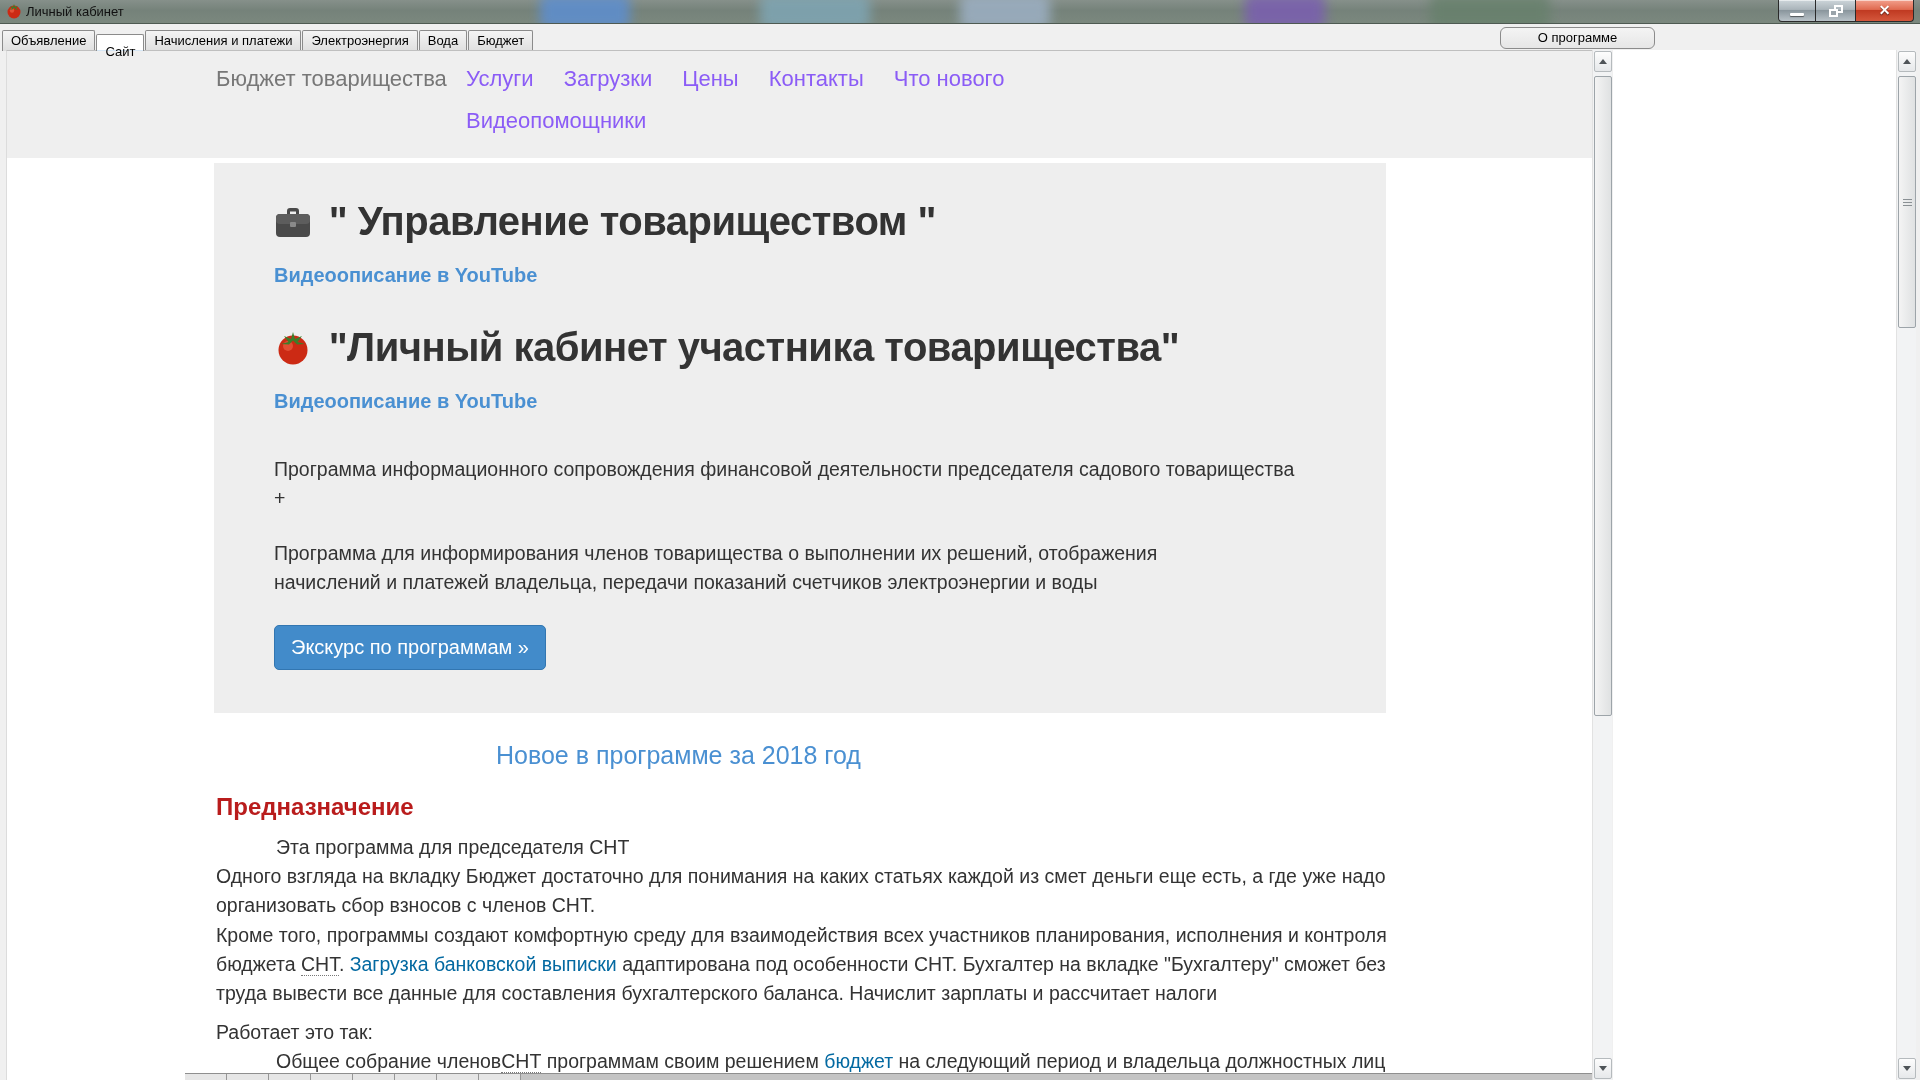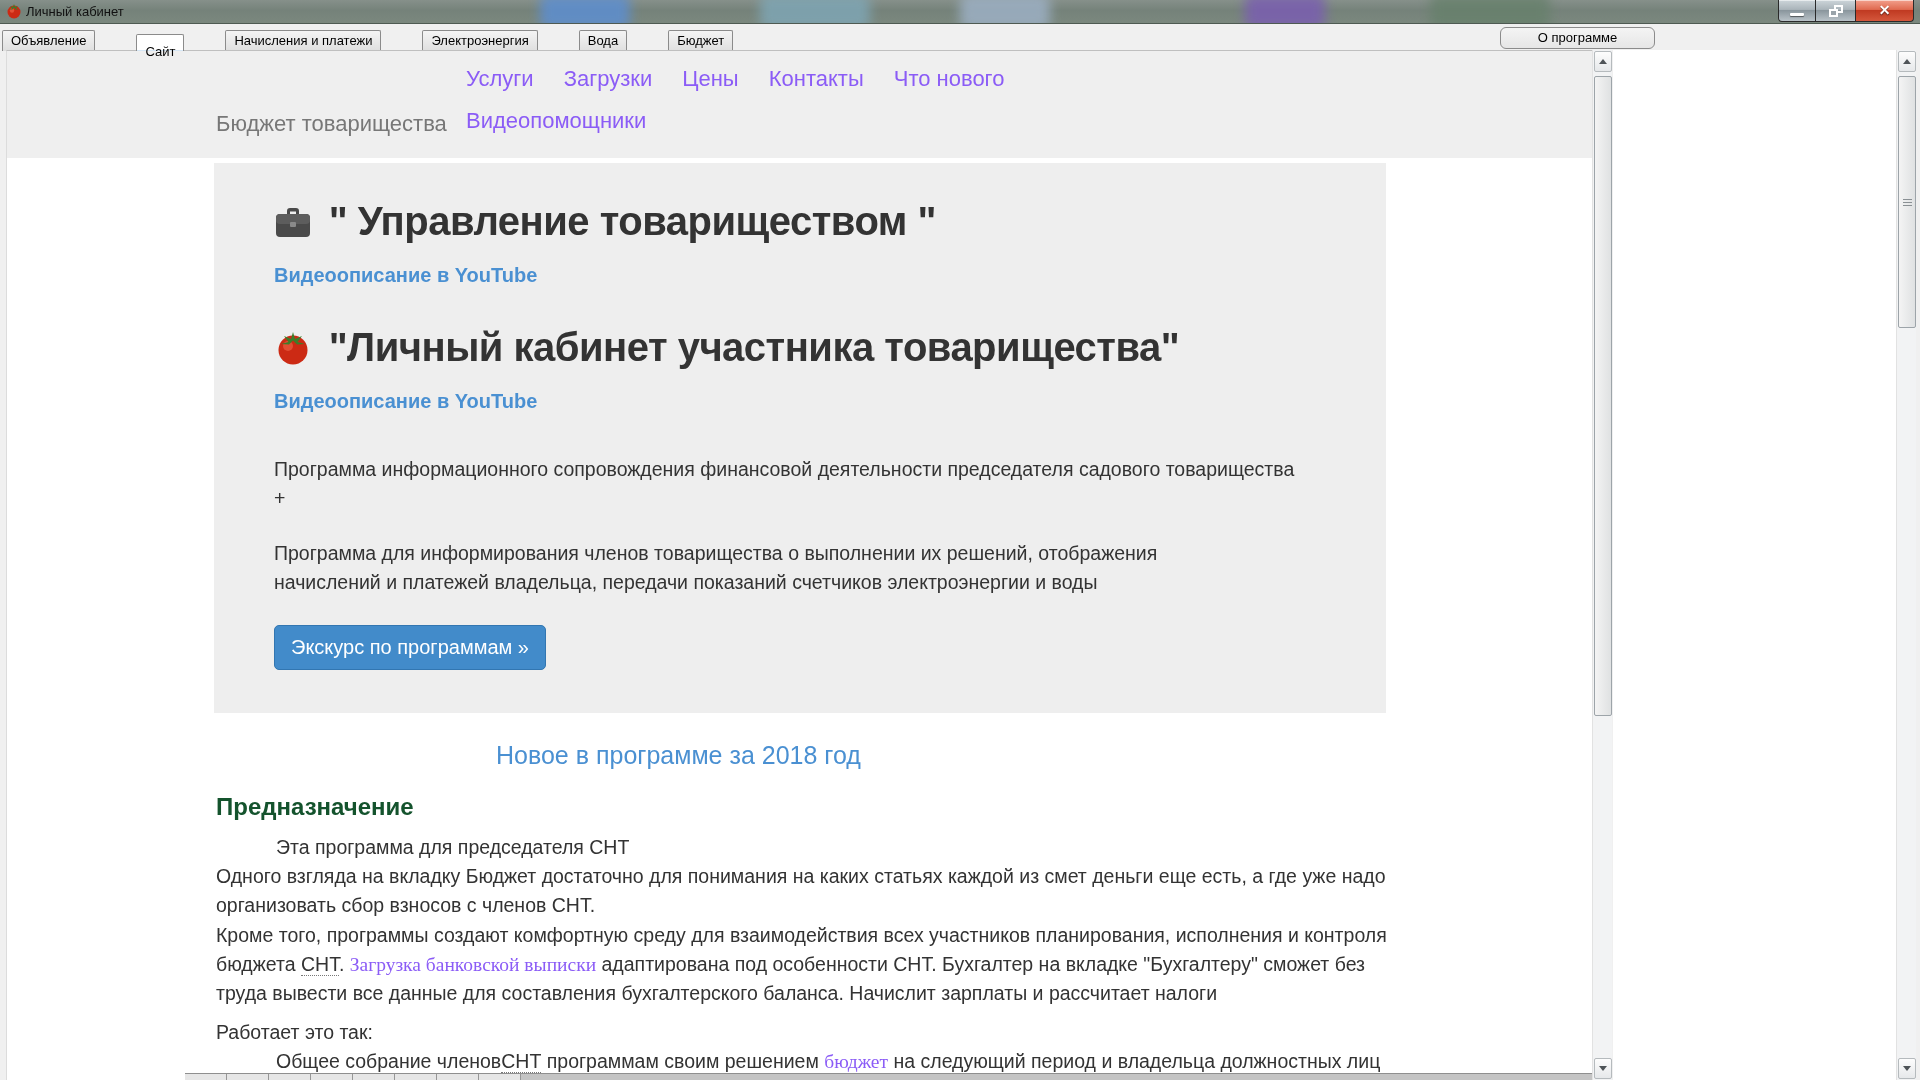--- a/index.html
+++ b/index.html
@@ -32,55 +32,55 @@
     background:linear-gradient(180deg,#f2a08d 0%,#e06a50 45%,#c03a22 50%,#d4573c 100%); }
   .min-glyph { width:14px; height:3px; background:#fff; border-radius:1px; margin-top:8px;
     box-shadow:0 1px 1px rgba(0,0,0,.5); }
   .restore-glyph { position:relative; width:14px; height:12px; }
   .restore-glyph .r1 { position:absolute; right:0; top:0; width:9px; height:8px; border:2px solid #fff; }
   .restore-glyph .r2 { position:absolute; left:0; bottom:0; width:9px; height:8px; border:2px solid #fff; background:#9aa4aa; }
   .close-glyph { color:#fff; font-size:14px; font-weight:bold; text-shadow:0 1px 1px rgba(0,0,0,.6); margin-top:-2px; }
 
   
   .form-bg { position:absolute; left:0; top:24px; width:1920px; height:1056px; background:#f0f0f0; }
-  .tabstrip { position:absolute; left:2px; top:28px; height:23px; display:flex; align-items:flex-end;gap:40px; }
+  .tabstrip { position:absolute; left:2px; top:28px; height:23px; display:flex; align-items:flex-end; }
   .tab { height:21px; padding:2px 8px 0 8px; font-size:13px; color:#000;
     background:linear-gradient(180deg,#f4f4f4,#dfdfdf); border:1px solid #8b8b8b;
     border-bottom:none; border-top-left-radius:2px; border-top-right-radius:2px; margin-right:1px;
     white-space:nowrap; }
   .tab.active { height:17px; padding-top:9px; background:#ffffff; position:relative; z-index:3;
     margin-top:-4px; box-shadow:0 -1px 0 #d5e6f5 inset; }
   .about-btn { position:absolute; left:1500px; top:27px; width:155px; height:22px;
     background:linear-gradient(180deg,#f4f4f4,#e6e6e6); border:1px solid #8b8b8b; border-radius:6px;
     font-size:13px; color:#000; text-align:center; line-height:20px; }
 
   
   .browser { position:absolute; left:6px; top:50px; width:1586px; height:1030px;
     background:#ffffff; border-top:1px solid #bfbfbf; border-left:1px solid #dcdcdc; overflow:hidden; }
 
   .site-nav { position:absolute; left:0; top:0; width:1586px; height:107px; background:#efefef; }
-  .nav-brand { position:absolute; left:209px; top:15px; font-size:22px; color:#777; white-space:nowrap; cursor:pointer;margin-top:45px; }
+  .nav-brand { position:absolute; left:209px; top:15px; font-size:22px; color:#777; white-space:nowrap; cursor:pointer; }
   .nav-row { position:absolute; left:459px; top:15px; display:flex; gap:30px; }
   .nav-link { font-size:22px; color:#8b5cf6; white-space:nowrap; cursor:pointer; }
   .nav-row2 { position:absolute; left:459px; top:57px; }
 
   .jumbotron { position:absolute; left:207px; top:112px; width:1172px; height:550px;
     background:#eeeeee; padding:36px 60px; }
   .h1 { font-size:40px; font-weight:bold; color:#333; letter-spacing:-0.5px; white-space:nowrap; }
   .h1 .icon { vertical-align:-4px; margin-right:6px; }
   .video-link { display:inline-block; margin-top:16px; font-size:20px; font-weight:bold; color:#4a90d2; cursor:pointer; }
   .hero-p { margin-top:26px; font-size:19.5px; color:#333; line-height:29px; max-width:1060px; }
   .cta-btn { margin-top:28px; display:inline-block; background:#428bca; border:1px solid #3276b1;
     border-radius:5px; color:#fff; font-size:20px; padding:10px 16px; cursor:pointer; }
 
   .whatsnew { position:absolute; left:489px; top:690px; font-size:25px; color:#4a90d2; white-space:nowrap; cursor:pointer; }
-  .purpose-h { position:absolute; left:209px; top:742px; font-size:24px; font-weight:bold; color:#14532d; }
+  .purpose-h { position:absolute; left:209px; top:742px; font-size:24px; font-weight:bold; color:#b91c1c; }
   .bodytext { position:absolute; left:209px; top:782px; width:1180px; font-size:19.5px; color:#333; line-height:29.2px; }
   .indent { text-indent:60px; }
-  .inline-link { color:#8b5cf6; cursor:pointer;font-family:Liberation Serif, serif; }
+  .inline-link { color:#0369a1; cursor:pointer; }
   .abbr { border-bottom:1px dotted #777; }
   .para-gap { margin-top:10px; }
 
   .bottom-strip { position:absolute; left:178px; top:1022px; width:1408px; height:8px;
     background:#c4c4c4; border-top:1px solid #8f8f8f; display:flex; overflow:hidden; }
   .strip-cell { width:42px; height:8px; background:#e6e6e6; border-right:1px solid #979797; }
 
   
   .vscroll { position:absolute; top:50px; width:20px; height:1030px; background:#f2f3f4; border-left:1px solid #e2e2e2; }
   .vscroll.inner { left:1592px; }

